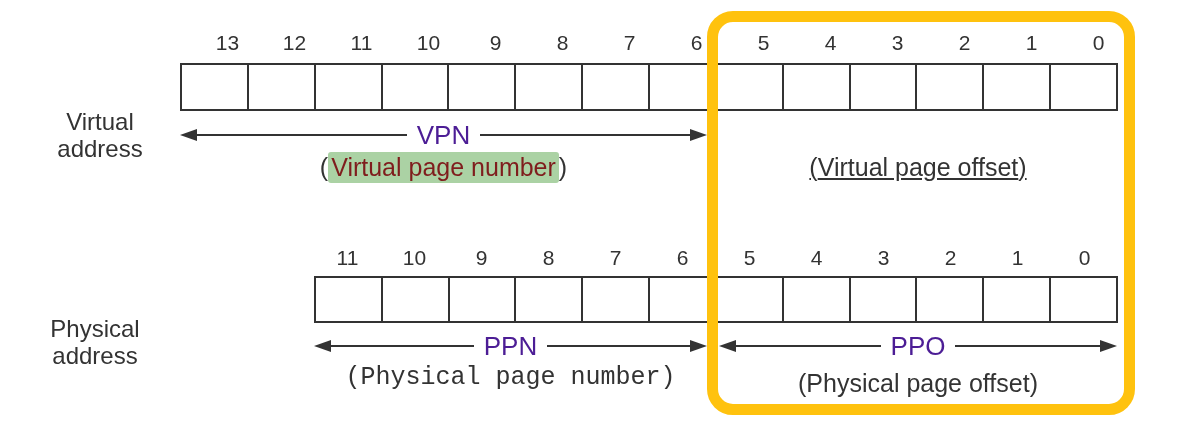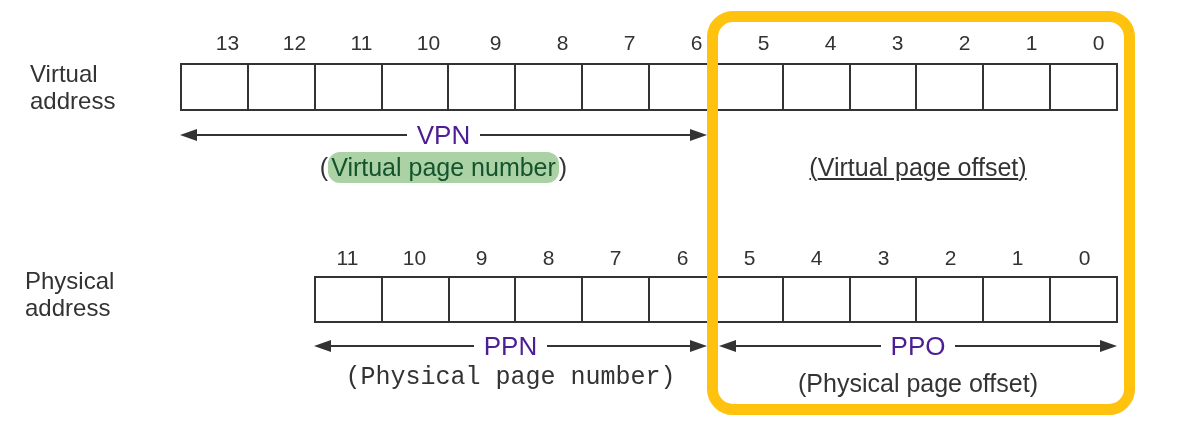--- a/index.html
+++ b/index.html
@@ -1,34 +1,34 @@
 <!DOCTYPE html>
 <html><head>
 <meta charset="utf-8">
 <style>
   html,body { margin:0; padding:0; background:#fff; }
   .stage {
     position:relative; width:1198px; height:426px; background:#ffffff;
     font-family:"Liberation Sans", sans-serif; color:#333333; overflow:hidden;
   }
   .abs { position:absolute; }
-  .rowlabel { font-size:24px; line-height:27px; text-align:left; color:#333333; }
+  .rowlabel { font-size:24px; line-height:27px; text-align:center; color:#333333;margin-top:48px; }
   .bitnums { display:flex; font-size:21px; line-height:22px; color:#333333; }
   .bitnums .bitnum { flex:1; text-align:center; }
   .bitrow { display:flex; border:2.5px solid #333333; box-sizing:border-box; background:#ffffff; }
   .bitrow .cell { flex:1; border-right:2.5px solid #333333; }
   .bitrow .cell:last-child { border-right:none; }
   .arrow { display:flex; align-items:center; height:26px; }
   .arrow .ah { width:0; height:0; border-top:6px solid transparent; border-bottom:6px solid transparent; flex:0 0 auto; }
   .arrow .ah.left  { border-right:17px solid #333333; }
   .arrow .ah.right { border-left:17px solid #333333; }
   .arrow .line { flex:1 1 auto; height:2.5px; background:#333333; }
   .arrow .albl { font-size:26px; line-height:26px; padding:0 10px; white-space:nowrap; color:#4c1d95; }
   .caption { font-size:25px; line-height:33px; text-align:center; white-space:nowrap; color:#333333; }
-  .caption .hl { background:#ABD2A4; color:#14532d; padding:1px 3px 2px 3px; border-radius:12px; }
+  .caption .hl { background:#ABD2A4; color:#7f1d1d; padding:1px 3px 2px 3px; border-radius:3px; }
   .frame { border:11px solid #FFC20E; border-radius:26px; box-sizing:border-box; z-index:5; background:transparent; }
 </style>
 </head>
 <body>
 
 <div class="stage">
 
   <div class="frame abs" style="left:707px; top:11px; width:428px; height:404px;"></div>
 
   <div class="rowlabel abs" style="left:30px; top:60px; width:140px;">

